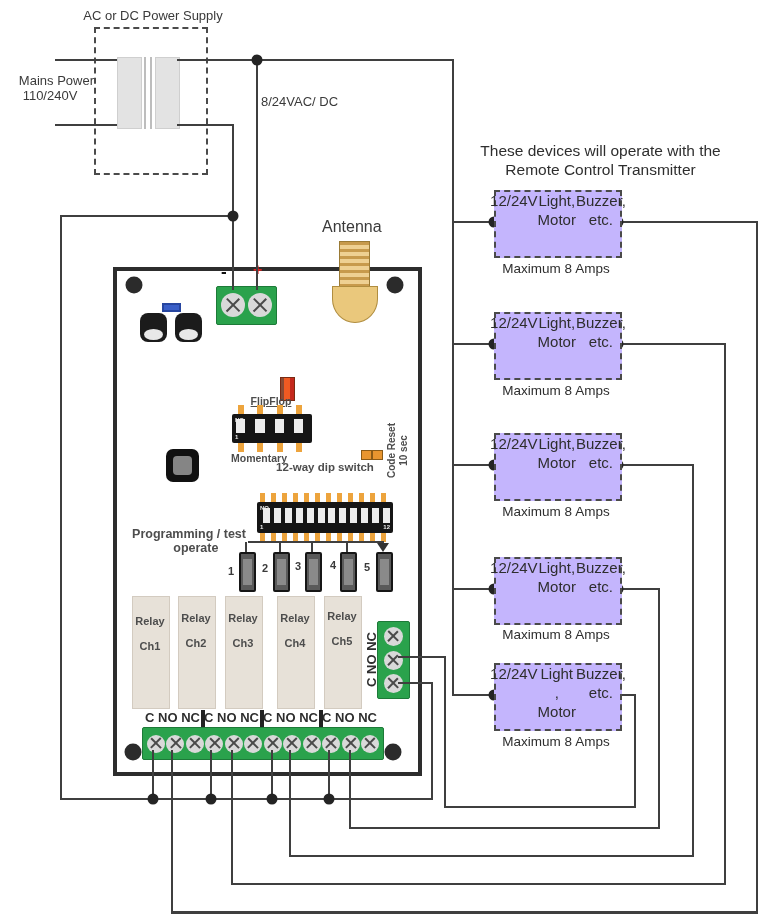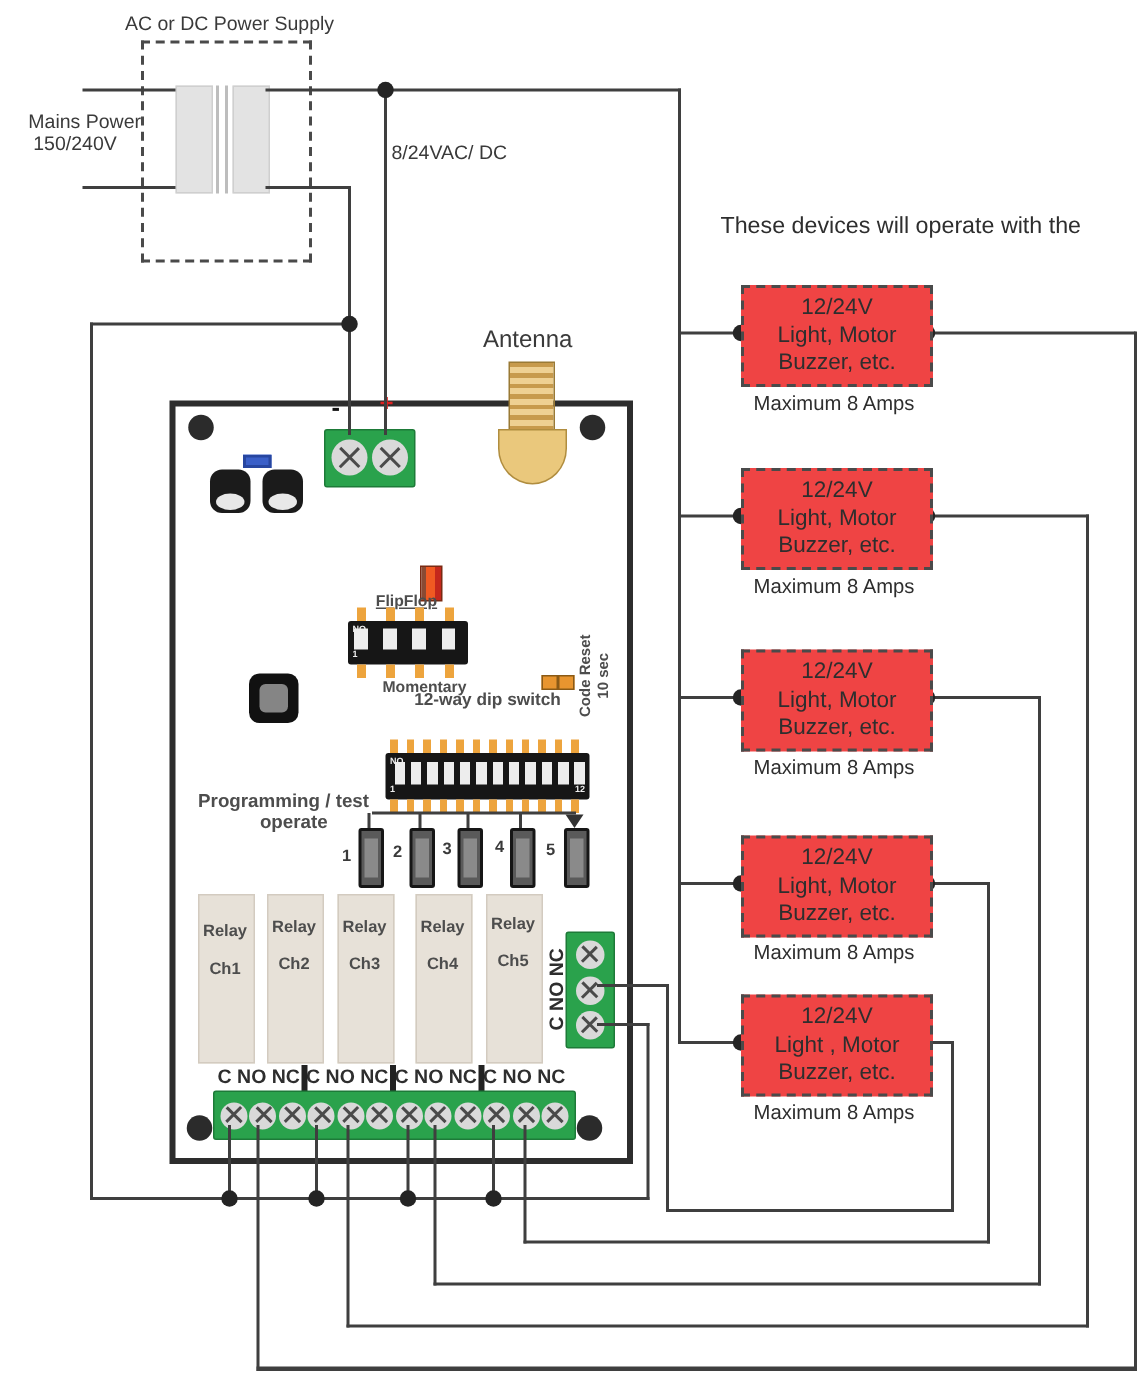--- a/index.html
+++ b/index.html
@@ -13,40 +13,40 @@
   .dashedbox{position:absolute;border:2px dashed #4a4a4a;background:#fff;}
   .term{position:absolute;background:#2aa24c;border-radius:2px;border:1px solid #1d7a38;}
   .screw{position:relative;border-radius:50%;background:#d9d9d9;flex:0 0 auto;}
   .screw::before,.screw::after{content:'';position:absolute;left:12%;right:12%;top:50%;height:2.4px;margin-top:-1.2px;background:#4a4a4a;}
   .screw::before{transform:rotate(45deg);} .screw::after{transform:rotate(-45deg);}
   .hole{position:absolute;width:17px;height:17px;border-radius:50%;background:#2b2b2b;transform:translate(-50%,-50%);}
   .dip{position:absolute;background:#161616;border-radius:2px;}
   .diplabel{position:absolute;color:#eee;font-size:6px;font-weight:bold;line-height:1;}
   .relay{position:absolute;background:#e7e1d8;border:1px solid #d3cbc0;}
   .devbox{position:absolute;left:494px;width:124px;height:64px;border:2px dashed #4a4a4a;
-          display:flex;flex-direction:column;justify-content:center;text-align:center;
-          font-size:15px;line-height:1.25;color:#2e2e2e;background:#ef4444;}
+          display:flex;flex-direction:row;justify-content:center;text-align:center;
+          font-size:15px;line-height:1.25;color:#2e2e2e;background:#c4b5fd;}
   .maxamps{position:absolute;left:494px;width:124px;text-align:center;font-size:13.5px;color:#2e2e2e;}
   .cap{position:absolute;background:#1b1b1b;border-radius:8px;}
   .cap i{position:absolute;left:15%;right:15%;bottom:2px;height:38%;background:#e8e8e8;border-radius:50%;}
   .btn{position:absolute;width:13px;height:36px;background:#5a5a5a;border:2px solid #161616;border-radius:2px;}
   .btn i{position:absolute;left:2px;right:2px;top:5px;bottom:5px;background:#8a8a8a;display:block;}
   .arrow{position:absolute;width:0;height:0;border-left:6px solid transparent;border-right:6px solid transparent;border-top:9px solid #333;}
   .bold{font-weight:bold;}
 </style>
 </head>
 <body>
 
 <div id="canvas">
 
   <div class="txt ctr" style="left:83px;top:9px;width:140px;font-size:13px;">AC or DC Power Supply</div>
   <div class="dashedbox" style="left:94px;top:27px;width:110px;height:144px;"></div>
   <div class="txt" style="left:6px;top:74px;width:88px;text-align:right;font-size:13px;">
     <span>Mains Power</span><br>
-    <span style="display:inline-block;width:100%;text-align:center;">150/240V</span>
+    <span style="display:inline-block;width:100%;text-align:center;">110/240V</span>
   </div>
 
   <div class="abs" style="left:117px;top:57px;width:23px;height:70px;background:#e3e3e3;border:1px solid #cfcfcf;"></div>
   <div class="abs" style="left:155px;top:57px;width:23px;height:70px;background:#e3e3e3;border:1px solid #cfcfcf;"></div>
   <div class="abs" style="left:144px;top:57px;width:2px;height:72px;background:#bdbdbd;"></div>
   <div class="abs" style="left:150px;top:57px;width:2px;height:72px;background:#bdbdbd;"></div>
   <div class="txt" style="left:261px;top:95px;font-size:13px;">8/24VAC/ DC</div>
 
   <div class="abs" style="left:113px;top:267px;width:301px;height:501px;background:#fff;border:4px solid #2d2d2d;"></div>
   <div class="hole" style="left:134px;top:285px;"></div>
@@ -77,21 +77,21 @@
 
   <div class="abs" style="left:280px;top:377px;width:13px;height:22px;background:linear-gradient(90deg,#8a4a33 0 3px,#f05a22 3px 9px,#c4281c 9px 13px);border:1px solid #7a2a12;"></div>
   <div class="txt bold" style="left:231px;top:395px;width:80px;text-align:center;font-size:10.5px;color:#4d4d4d;text-decoration:underline;">FlipFlop</div>
   <div class="abs" style="left:238px;top:405px;width:65px;height:9px;background:repeating-linear-gradient(90deg,#eda43d 0 6px,transparent 6px 19.5px);"></div>
   <div class="dip" style="left:232px;top:414px;width:80px;height:29px;">
     <span class="diplabel" style="left:3px;top:3px;">NO</span>
     <span class="diplabel" style="left:3px;bottom:3px;">1</span>
     <div class="abs" style="left:4px;top:5px;width:68px;height:14px;background:repeating-linear-gradient(90deg,#ededed 0 9px,transparent 9px 19.5px);"></div>
   </div>
   <div class="abs" style="left:238px;top:443px;width:65px;height:9px;background:repeating-linear-gradient(90deg,#eda43d 0 6px,transparent 6px 19.5px);"></div>
-  <div class="txt bold" style="left:231px;top:452px;width:80px;text-align:right;font-size:10.5px;color:#4d4d4d;">Momentary</div>
+  <div class="txt bold" style="left:231px;top:452px;width:80px;text-align:left;font-size:10.5px;color:#4d4d4d;">Momentary</div>
 
   <div class="abs" style="left:166px;top:449px;width:33px;height:33px;background:#111;border-radius:7px;">
     <span class="abs" style="left:7px;top:7px;width:19px;height:19px;background:#858585;border-radius:4px;"></span>
   </div>
   <div class="abs" style="left:361px;top:450px;width:9px;height:8px;background:#e8952f;border:1px solid #8a5a16;"></div>
   <div class="abs" style="left:372px;top:450px;width:9px;height:8px;background:#e8952f;border:1px solid #8a5a16;"></div>
   <div class="txt bold ctr" style="left:364px;top:439px;width:66px;font-size:10px;color:#4d4d4d;transform:rotate(-90deg);">
     <span>Code Reset</span><br>
     <span>10 sec</span>
   </div>
@@ -239,20 +239,21 @@
   <div class="dot" style="left:618px;top:344px;"></div>
   <div class="dot" style="left:494px;top:465px;"></div>
   <div class="dot" style="left:618px;top:465px;"></div>
   <div class="dot" style="left:494px;top:589px;"></div>
   <div class="dot" style="left:618px;top:589px;"></div>
   <div class="dot" style="left:494px;top:695px;"></div>
   <div class="dot" style="left:616px;top:695px;"></div>
 
   <div class="txt ctr" style="left:448px;top:142px;width:305px;font-size:15.5px;color:#2e2e2e;line-height:1.2;">
     <span>These devices will operate with the</span><br>
+    <span>Remote Control Transmitter</span>
   </div>
 
   <div class="devbox" style="top:190px;">
     <span>12/24V</span>
       <span>Light, Motor</span>
       <span>Buzzer, etc.</span>
   </div>
   <div class="maxamps" style="top:261px;">Maximum 8 Amps</div>
 
   <div class="devbox" style="top:312px;">

